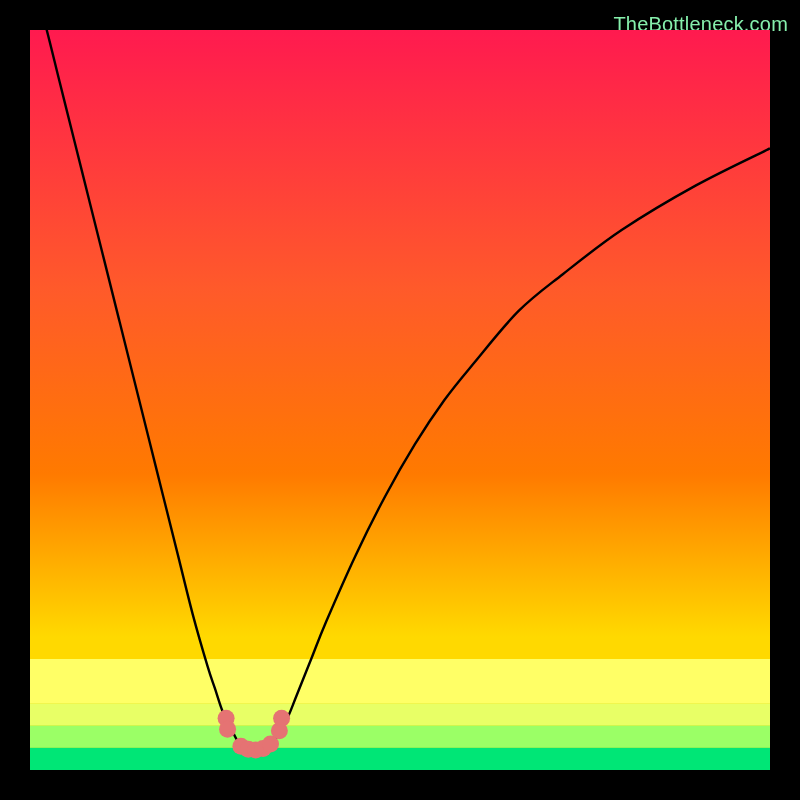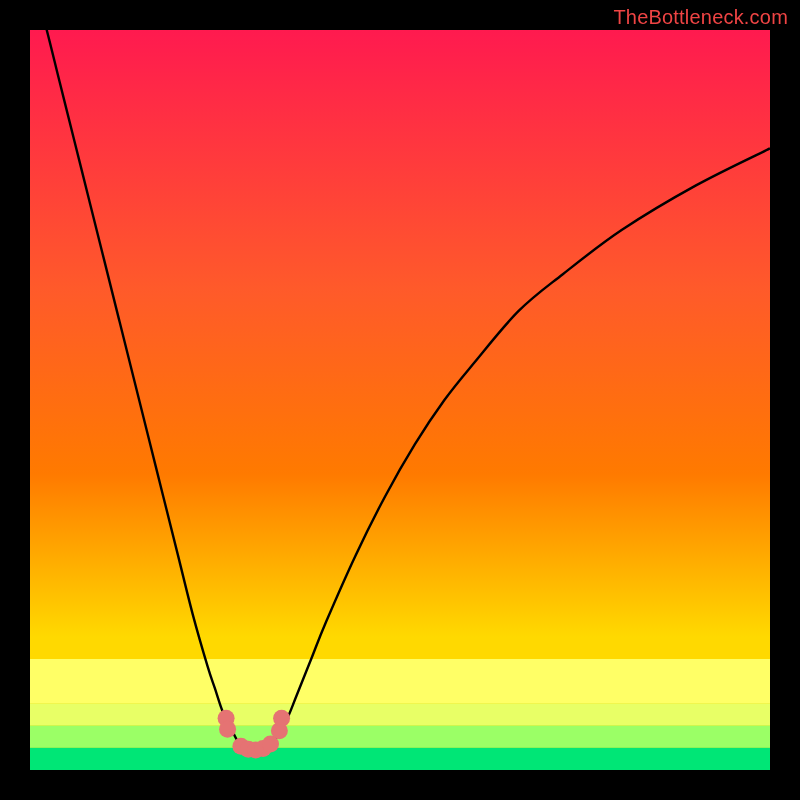--- a/index.html
+++ b/index.html
@@ -11,26 +11,26 @@
     background: #000;
   }
   .outer {
     width: 800px;
     height: 800px;
     background: #000;
     position: relative;
   }
   .watermark {
     position: absolute;
-    top: 6px;
+    top: 13px;
     right: 12px;
     font-family: Arial, Helvetica, sans-serif;
     font-size: 20px;
     font-weight: 500;
-    color: #ef4444;
+    color: #86efac;
     letter-spacing: 0.2px;
   }
   .plot-area {
     position: absolute;
     left: 30px;
     top: 30px;
     width: 740px;
     height: 740px;
   }
   svg {

